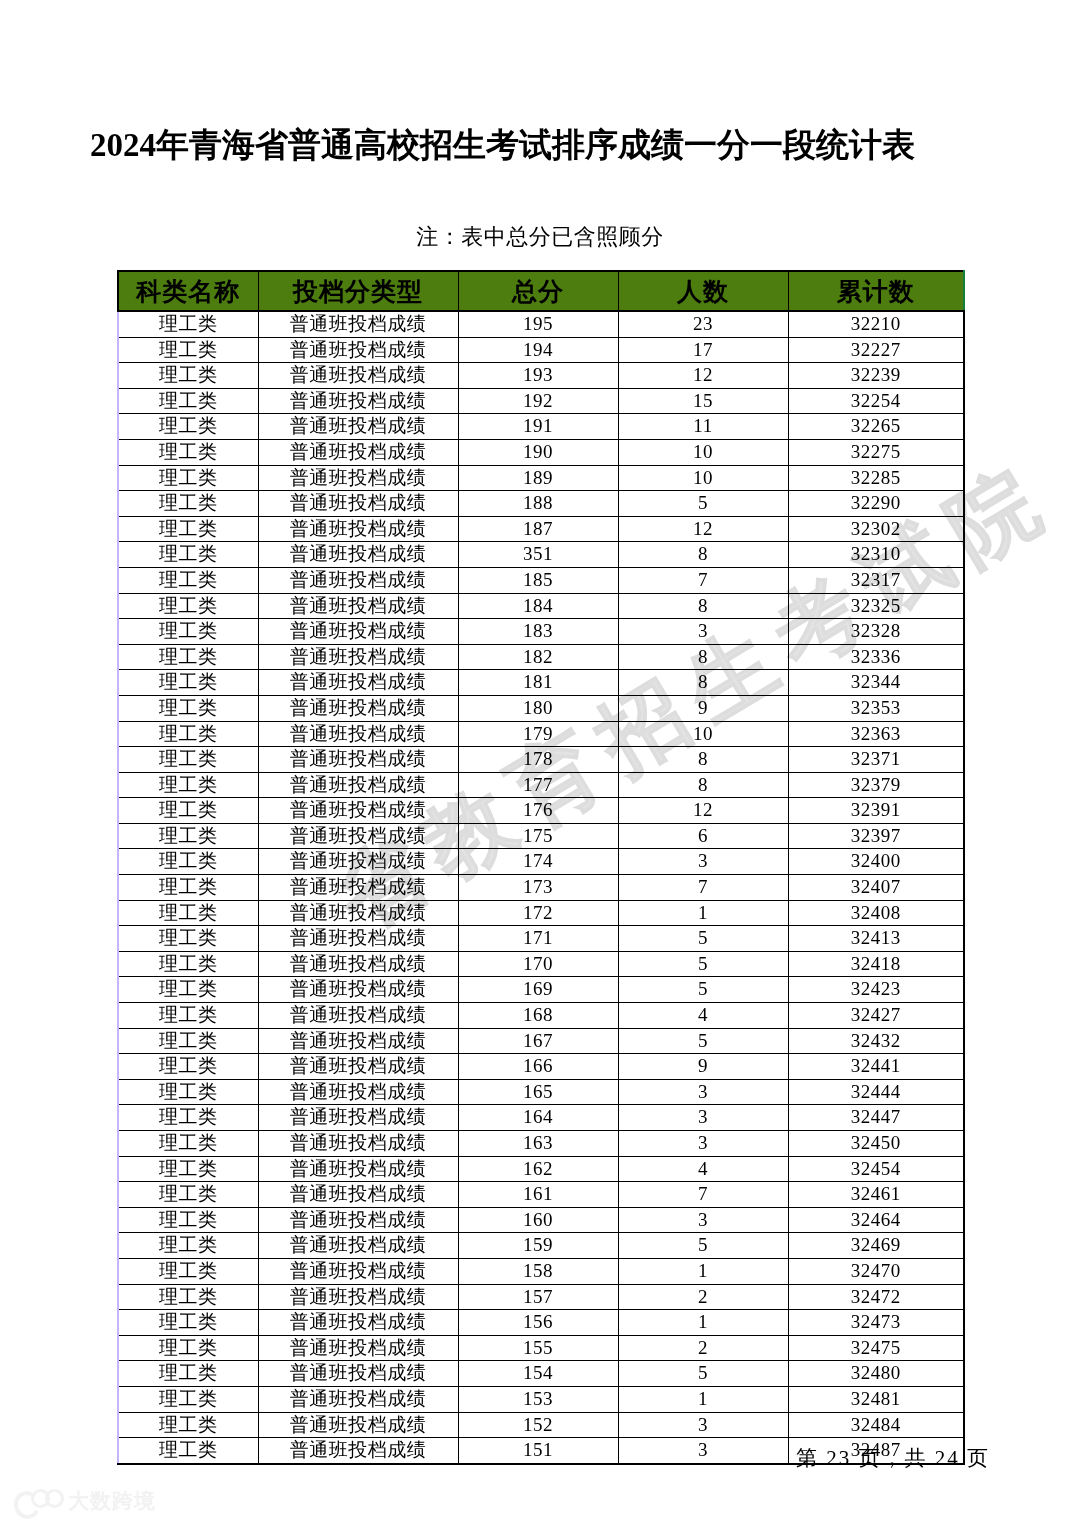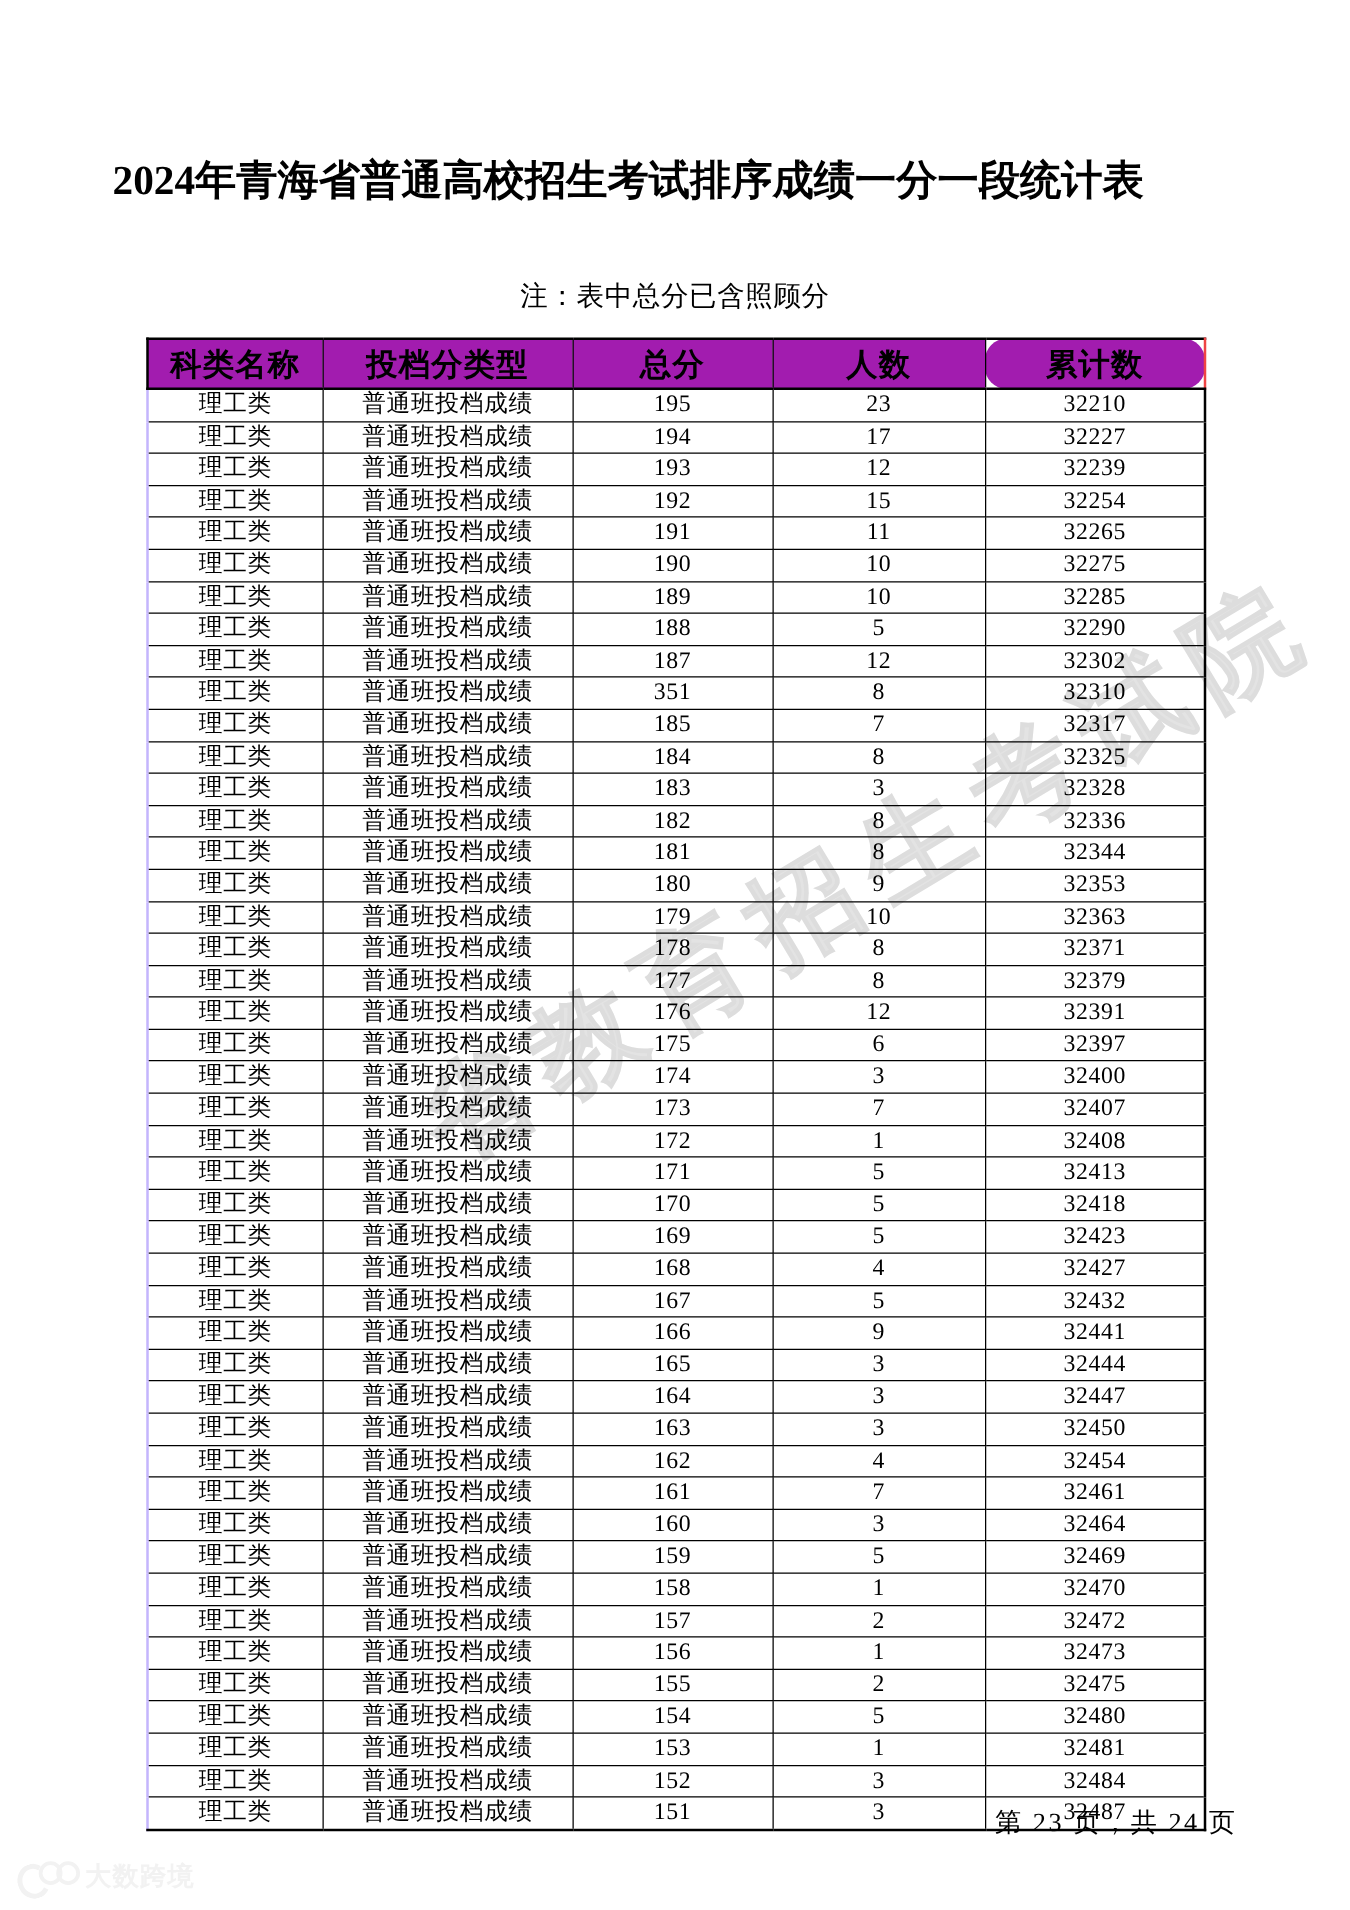--- a/index.html
+++ b/index.html
@@ -85,30 +85,30 @@
   #score-table col.c-score   { width: 160px; }
   #score-table col.c-count   { width: 170px; }
   #score-table col.c-cum     { width: 176px; }
 
   #score-table th, #score-table td {
     border: 1px solid #000000;
     text-align: center;
     padding: 0;
   }
   #score-table thead th {
-    background: #a21caf;
+    background: #4d7c0f;
     height: 38px;
     font-size: 25px;
     font-weight: bold;
     letter-spacing: 1px;
     border-top: 2px solid #000;
     border-bottom: 2px solid #000;
   }
   #score-table thead th:first-child { border-left: 2px solid #000; }
-  #score-table thead th:last-child  { border-right: 2px solid #ef4444; border-radius: 17px; }
+  #score-table thead th:last-child  { border-right: 2px solid #15803d; }
 
   #score-table tbody td {
     height: 24.6px;
     font-size: 19px;
     line-height: 24.6px;
     background: transparent;
   }
   #score-table tbody td.cell-subject,
   #score-table tbody td.cell-type {
     letter-spacing: 0.5px;

